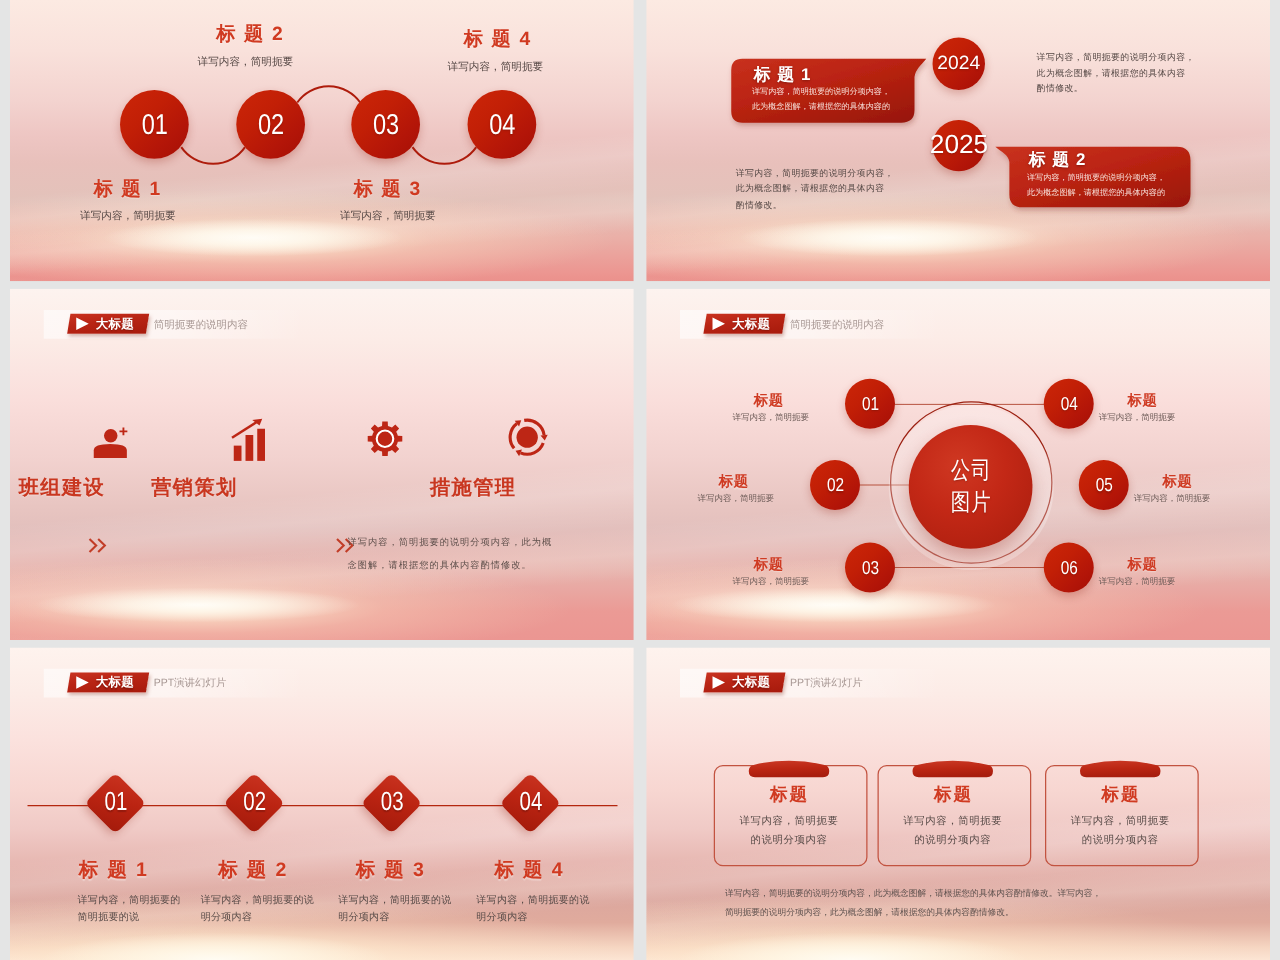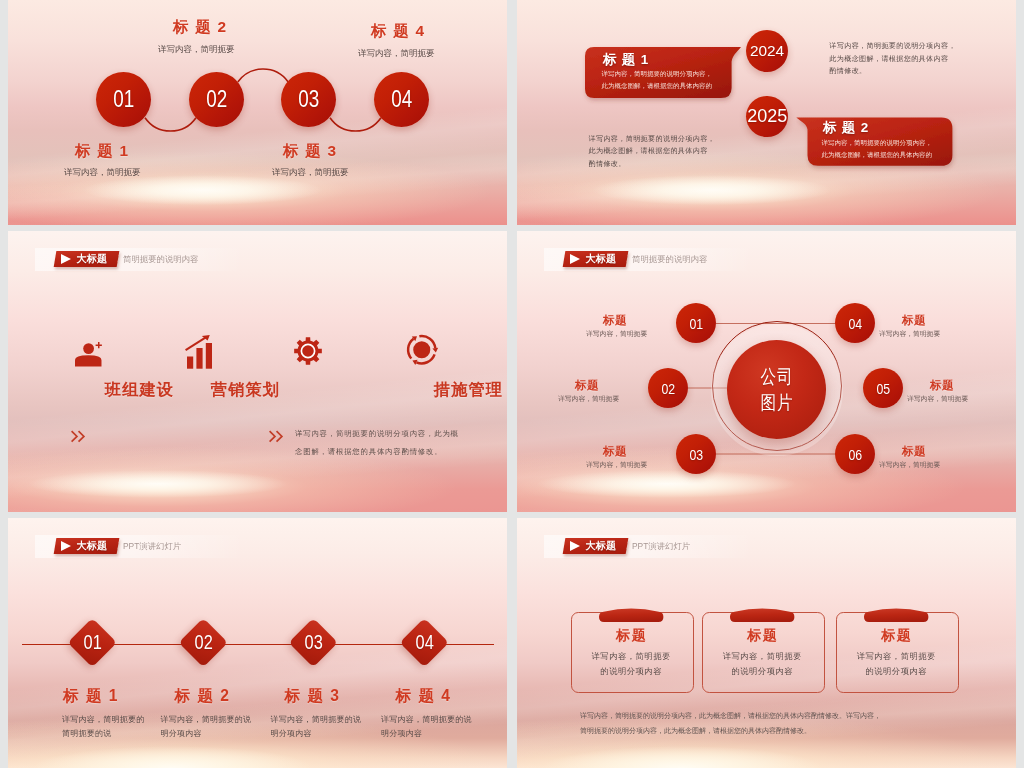--- a/index.html
+++ b/index.html
@@ -56,21 +56,21 @@
     transform:skewX(-9.4deg);box-shadow:1.5px 2.2px 3px rgba(140,60,45,.34);}
   .hdr-badge-in{transform:skewX(9.4deg);height:100%;display:flex;align-items:center;gap:6px;
     padding-left:5.5px;}
   .hdr-tri{width:0;height:0;border-left:10.6px solid #fff;border-top:5.1px solid transparent;
     border-bottom:5.1px solid transparent;flex:none;}
   .hdr-badge-txt{color:#fff;font-weight:700;font-size:10px;letter-spacing:.3px;
     text-shadow:0 1px 1px rgba(100,15,5,.5);}
   .hdr-sub{position:absolute;left:88px;top:6px;color:#a79793;font-size:8.4px;white-space:nowrap;}
 
   .ftr-lbl{font-size:16.2px;font-weight:700;color:#c93720;white-space:nowrap;letter-spacing:1.1px;
-    text-align:right;text-indent:1px;
+    text-align:left;text-indent:1px;
     text-shadow:0 1px 1px rgba(255,255,255,.3);}
   .note-txt{font-size:7.4px;color:#5e4f4b;line-height:17.2px;white-space:nowrap;letter-spacing:0.8px;}
 
   
   .hub-center{background:radial-gradient(circle at 40% 32%, #cf3822 0%, #c32816 42%, #a71c0d 100%);
     box-shadow:0 6px 13px rgba(150,40,25,.30);}
   .hub-halo{position:absolute;left:194px;top:93px;width:132px;height:132px;border-radius:50%;
     background:radial-gradient(circle, rgba(255,255,255,0) 36%, rgba(255,255,255,0.30) 50%, rgba(255,255,255,0.26) 72%, rgba(255,255,255,0) 100%);}
   .hub-ttl{font-size:11.5px;font-weight:700;color:#cf3b23;letter-spacing:.5px;}
   .hub-sub{font-size:6.8px;color:#6b5a56;}
@@ -178,21 +178,21 @@
     </defs>
     <path filter="url(#bsh2)" d="M5.3 5.4 H150.5 Q161.4 5.4 161.4 16.3 V43 Q161.4 53.8 150.5 53.8 H27 Q16.5 53.8 16.5 43.5 V17.5 C15.6 11.5 10.5 10 5.3 5.4 Z" fill="url(#bg2)"></path>
   </svg>
   <div class="abs" style="left:306px;top:119px;font-size:13.5px;color:#fff;font-weight:700;letter-spacing:.8px;text-shadow:0 1px 2px rgba(90,10,5,.55)">标 题 2</div>
   <div class="abs" style="left:304.6px;top:137px;font-size:6.5px;color:#f7ded8;line-height:11.9px;white-space:nowrap">
     <div>详写内容，简明扼要的说明分项内容，</div>
     <div>此为概念图解，请根据您的具体内容的</div>
   </div>
 
   <div class="num-circle" style="left:229.4px;top:95.7px;width:41.6px;height:41.2px">
-    <span style="font-size:18px;transform:scaleX(1)">2025</span>
+    <span style="font-size:21px;transform:scaleX(1)">2025</span>
   </div>
   <div class="abs" style="left:71.5px;top:132.5px;font-size:7.1px;color:#554845;line-height:12.6px;white-space:nowrap;letter-spacing:0.35px">
     <div>详写内容，简明扼要的说明分项内容，</div>
     <div>此为概念图解，请根据您的具体内容</div>
     <div>酌情修改。</div>
   </div>
 </div>
 
 <div class="slide s3" style="left:8px;top:231px;width:499px;height:281px">
   <div class="bg bg3"></div>
@@ -247,21 +247,21 @@
       <path d="M1 1.2 L6.4 6.45 L1 11.7"></path>
           <path d="M8 1.2 L13.4 6.45 L8 11.7"></path>
     </g>
   </svg>
   <svg class="abs" style="left:259.6px;top:198.7px" width="15.1" height="12.9" viewBox="0 0 14 13">
     <g fill="none" stroke="#c23d27" stroke-width="1.7" stroke-linecap="butt">
       <path d="M1 1.2 L6.4 6.45 L1 11.7"></path>
           <path d="M8 1.2 L13.4 6.45 L8 11.7"></path>
     </g>
   </svg>
-  <div class="abs note-txt" style="left:287px;top:194.4px">
+  <div class="abs note-txt" style="left:270px;top:194.4px">
     <div>详写内容，简明扼要的说明分项内容，此为概</div>
     <div>念图解，请根据您的具体内容酌情修改。</div>
   </div>
 </div>
 
 <div class="slide s4" style="left:517px;top:231px;width:499px;height:281px">
   <div class="bg bg3"></div>
 
   <div class="hdr">
     <div class="hdr-bar"></div>

